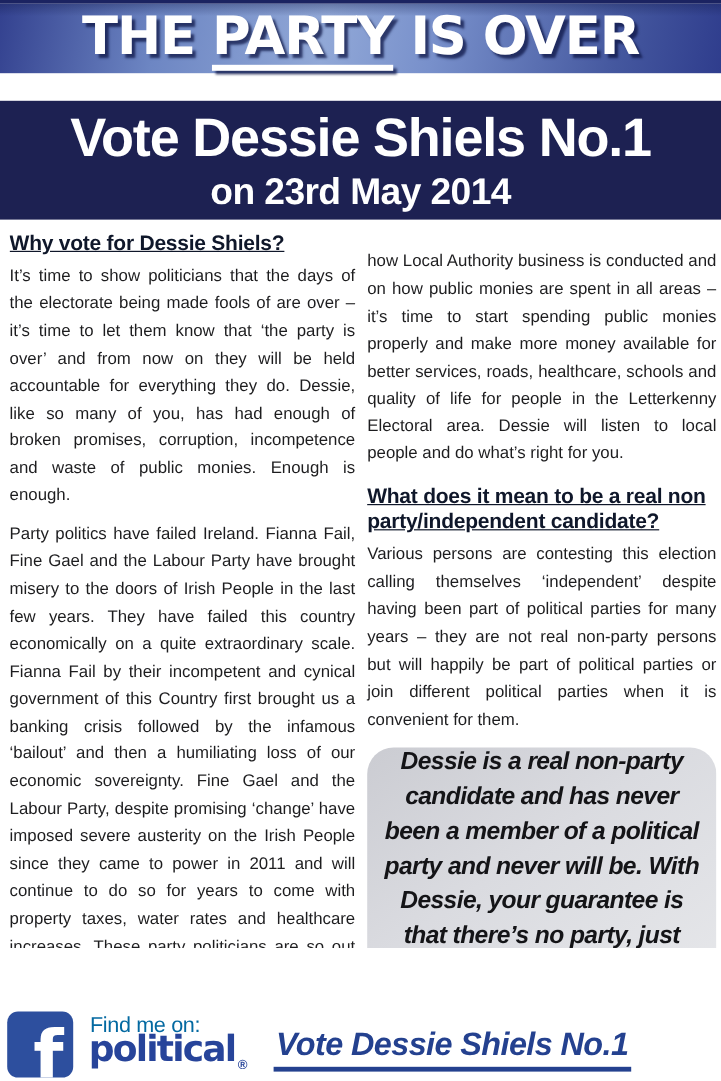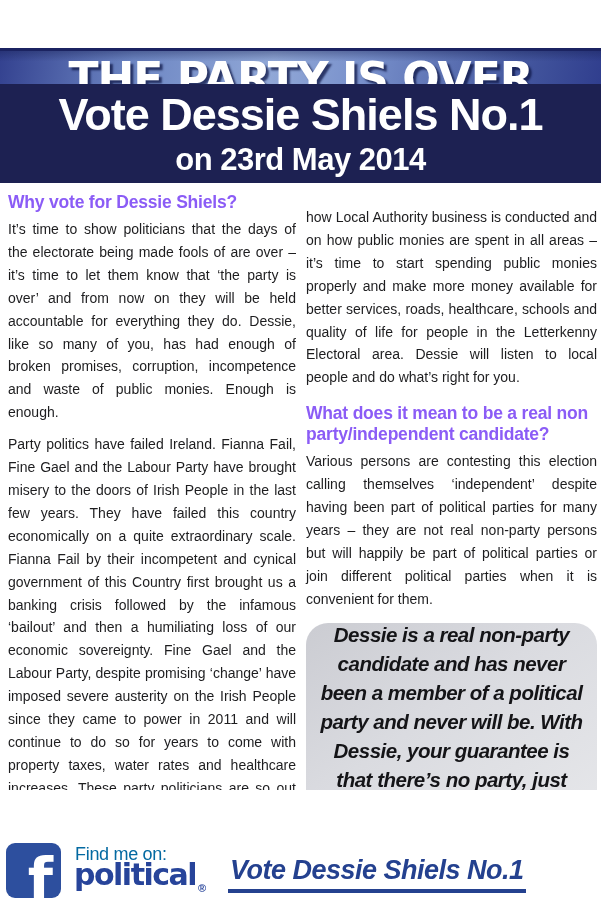--- a/index.html
+++ b/index.html
@@ -11,21 +11,21 @@
   }
   .page { position:relative; width:601px; height:901px; background:#ffffff; overflow:hidden; }
 
   
   .banner {
     position:absolute; top:0; left:0; width:601px; height:61px;
     border-top:3px solid #1b2361;
     background:
       linear-gradient(180deg, rgba(18,26,74,.35) 0%, rgba(18,26,74,0) 18%),
       linear-gradient(100deg,#33418f 0%, #6d86c3 22%, #91a8d7 45%, #7890cb 60%, #45589f 85%, #2f3d8d 100%);
-    display:flex; align-items:center; justify-content:center;margin-top:48px;
+    display:flex; align-items:center; justify-content:center;
   }
   .banner-title {
     font-family:"DejaVu Sans", sans-serif; font-weight:bold;
     font-size:44px; color:#ffffff; white-space:pre; letter-spacing:-1px;
     text-shadow:3px 3px 2px rgba(14,22,70,.75);
     margin-top:-4px;
   }
   .banner-title .u {
     text-decoration:underline;
     text-decoration-thickness:5px;
@@ -46,21 +46,21 @@
 
   
   .body-columns {
     position:absolute; top:192px; left:8px; width:589px; height:598px;
     display:flex; gap:10px; overflow:hidden;
   }
   .col-left  { width:288px; }
   .col-right { width:291px;margin-top:14px; }
   .body-columns h2 {
     margin:0 0 5px 0; font-size:17.5px; line-height:21px;
-    color:#8b5cf6; letter-spacing:-0.2px;
+    color:#0f172a; letter-spacing:-0.2px;text-decoration:underline;
   }
   .col-right h2 { margin-top:14px; }
   .body-columns p.body {
     margin:0 0 9px 0; font-size:14px; line-height:22.9px;
     text-align:justify; color:#1d1d1f;
   }
 
   
   .quote-box {
     margin-top:12px; width:291px; height:198px; border-radius:22px;

